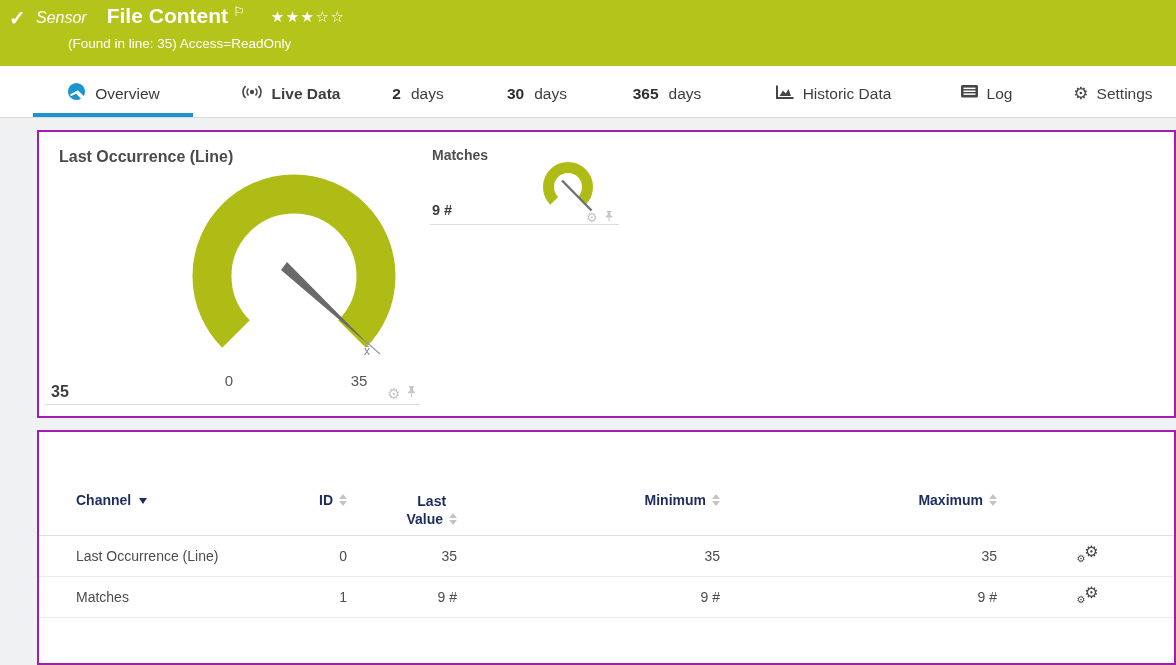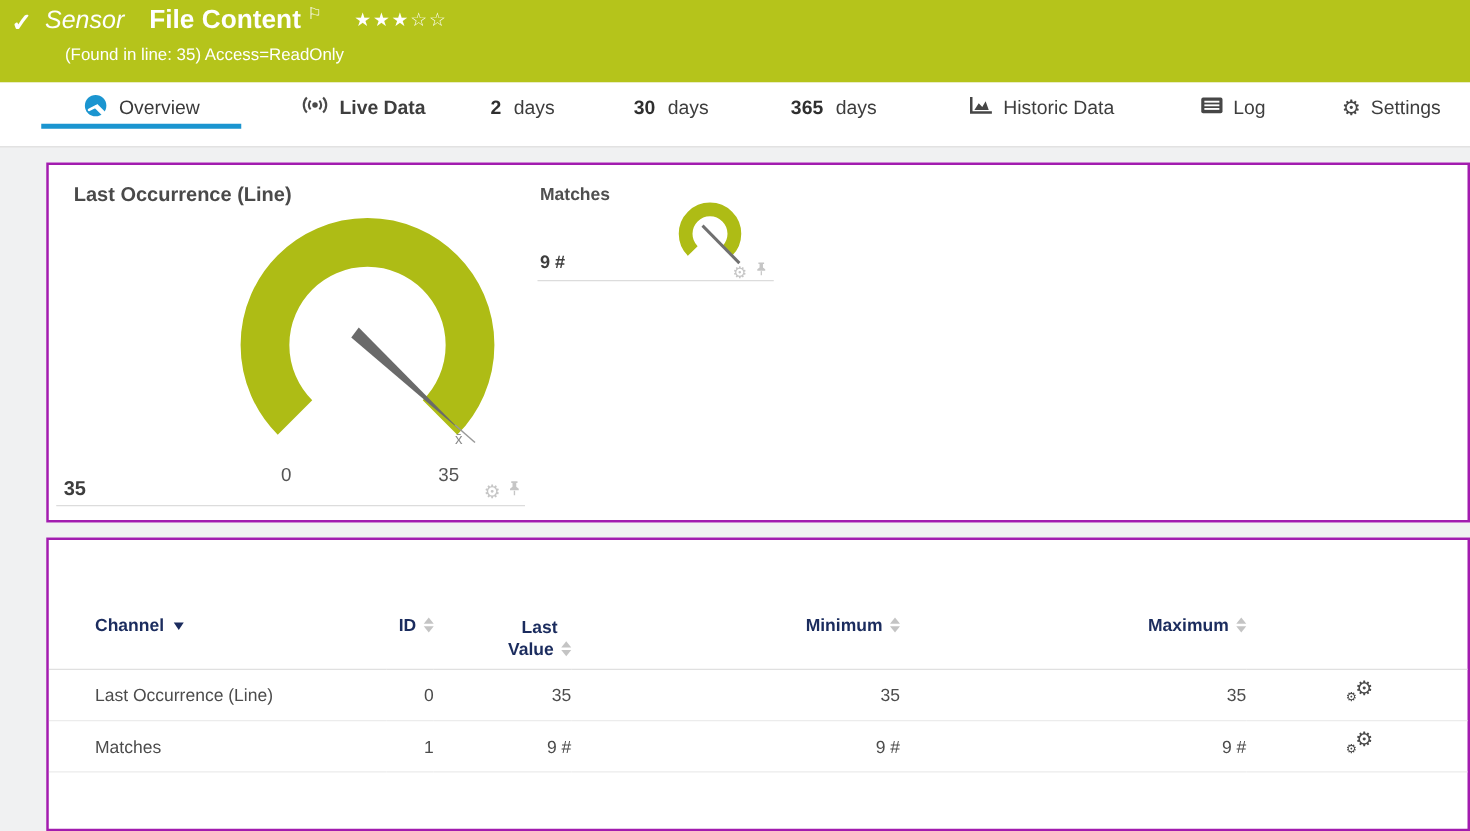--- a/index.html
+++ b/index.html
@@ -5,28 +5,28 @@
   html,body{margin:0;padding:0;}
   body{
     width:1176px;height:665px;position:relative;overflow:hidden;
     background:#f0f1f2;font-family:"Liberation Sans",sans-serif;
     -webkit-font-smoothing:antialiased;
   }
   
   .green-header{position:absolute;left:0;top:0;width:1176px;height:66px;background:#b5c41b;color:#fff;}
   .gh-check{position:absolute;left:9px;top:6px;font-size:20px;font-weight:bold;}
   .gh-line1{position:absolute;left:36px;top:4px;display:flex;align-items:baseline;white-space:nowrap;}
-  .gh-kind{font-style:italic;font-size:20px;}
+  .gh-kind{font-style:italic;font-size:16px;}
   .gh-title{font-weight:bold;font-size:21px;margin-left:20px;}
   .gh-flag{font-size:13px;position:relative;top:-7px;margin-left:5px;}
   .gh-stars{margin-left:26px;font-size:15px;letter-spacing:1.5px;position:relative;top:-1px;}
-  .gh-line2{position:absolute;left:52px;top:36px;font-size:13.5px;}
+  .gh-line2{position:absolute;left:68px;top:36px;font-size:13.5px;}
   
   .tabbar{position:absolute;left:0;top:66px;width:1176px;height:52px;background:#fff;border-bottom:1px solid #d9d9d9;box-sizing:border-box;}
-  .tab{position:absolute;top:0;height:37px;display:flex;align-items:center;justify-content:center;gap:8px;
+  .tab{position:absolute;top:0;height:51px;display:flex;align-items:center;justify-content:center;gap:8px;
        font-size:15.5px;color:#3e3e3e;cursor:pointer;padding-top:4px;box-sizing:border-box;white-space:nowrap;}
   .tab .num{font-weight:bold;color:#2f2f2f;margin-right:2px;}
   .tab.active{color:#3a3a3a;}
   .tab.active::after{content:"";position:absolute;left:0;right:0;bottom:0;height:4px;background:#1b95d0;}
   .t-overview{left:33px;width:160px;}
   .t-live{left:220px;width:140px;font-weight:bold;}
   .t-d2{left:358px;width:120px;}
   .t-d30{left:477px;width:120px;}
   .t-d365{left:607px;width:120px;}
   .t-historic{left:753px;width:160px;}

